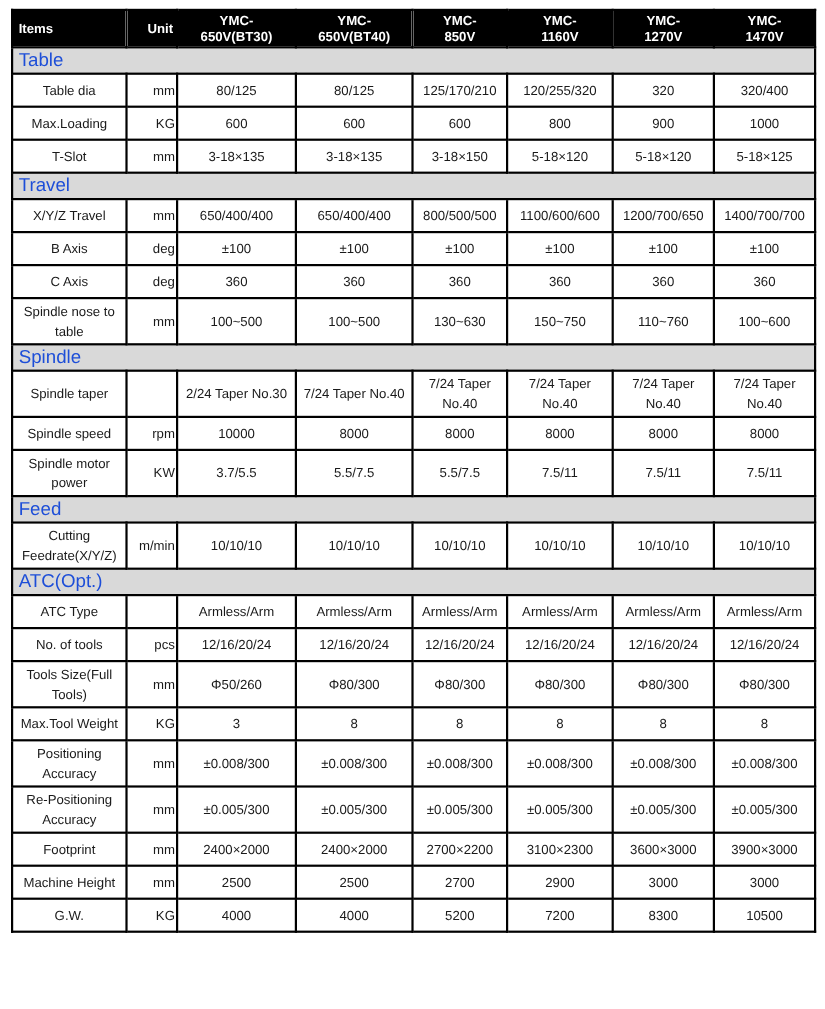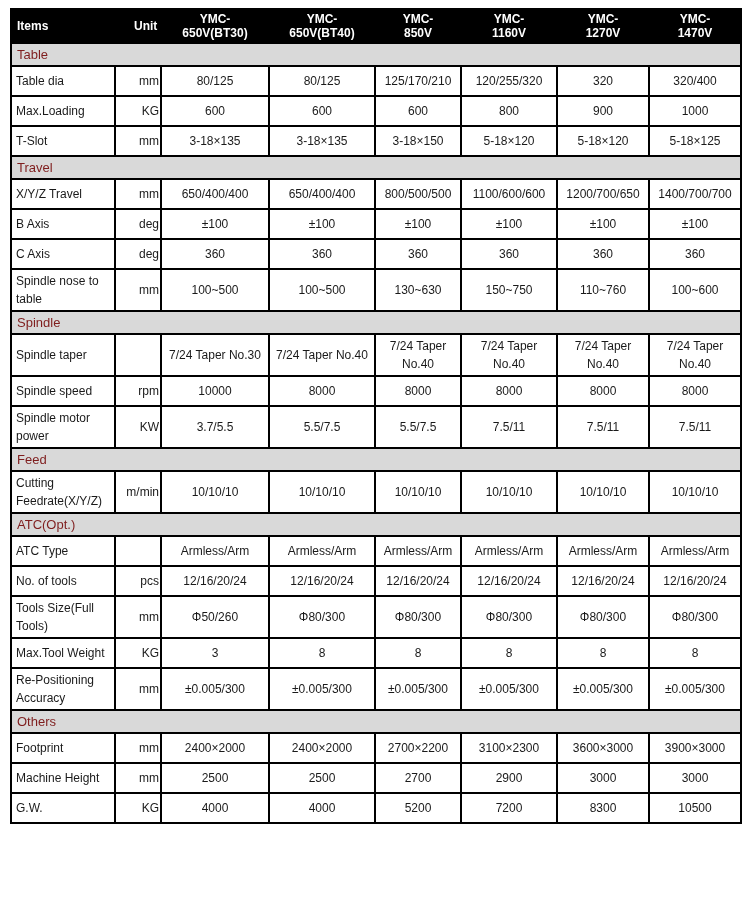--- a/index.html
+++ b/index.html
@@ -39,36 +39,36 @@
     text-align: center;
     letter-spacing: 0px;
   }
   table.spec th.items-h {
     text-align: left;
     padding-left: 5px;
   }
   
   tr.section-row td {
     background: var(--section-bg, #d9d9d9);
-    font-size: 13px;
+    font-size: 17px;
     height: 19px;
     text-align: left;
     padding: 1px 5px;
-    color: #7f1d1d;
+    color: #1d4ed8;
   }
   
   tr.spec-row td {
     height: 24px;
     font-size: 12px;
     line-height: 1.5;
     vertical-align: middle;
     background: #ffffff;
   }
   td.item-cell {
-    text-align: left;
+    text-align: center;
     padding: 2px 4px;
     line-height: 1.6;
   }
   td.unit-cell {
     text-align: right;
     padding: 2px 1px;
   }
   td.value-cell {
     text-align: center;
     padding: 2px 2px;
@@ -177,21 +177,21 @@
           <td class="value-cell">150~750</td>
           <td class="value-cell">110~760</td>
           <td class="value-cell">100~600</td>
         </tr>
         <tr class="section-row">
           <td colspan="8">Spindle</td>
         </tr>
         <tr class="spec-row">
           <td class="item-cell">Spindle taper</td>
           <td class="unit-cell"></td>
-          <td class="value-cell">7/24 Taper No.30</td>
+          <td class="value-cell">2/24 Taper No.30</td>
           <td class="value-cell">7/24 Taper No.40</td>
           <td class="value-cell">7/24 Taper No.40</td>
           <td class="value-cell">7/24 Taper No.40</td>
           <td class="value-cell">7/24 Taper No.40</td>
           <td class="value-cell">7/24 Taper No.40</td>
         </tr>
         <tr class="spec-row">
           <td class="item-cell">Spindle speed</td>
           <td class="unit-cell">rpm</td>
           <td class="value-cell">10000</td>
@@ -261,31 +261,38 @@
           <td class="item-cell">Max.Tool Weight</td>
           <td class="unit-cell">KG</td>
           <td class="value-cell">3</td>
           <td class="value-cell">8</td>
           <td class="value-cell">8</td>
           <td class="value-cell">8</td>
           <td class="value-cell">8</td>
           <td class="value-cell">8</td>
         </tr>
         <tr class="spec-row">
+          <td class="item-cell">Positioning Accuracy</td>
+          <td class="unit-cell">mm</td>
+          <td class="value-cell">±0.008/300</td>
+          <td class="value-cell">±0.008/300</td>
+          <td class="value-cell">±0.008/300</td>
+          <td class="value-cell">±0.008/300</td>
+          <td class="value-cell">±0.008/300</td>
+          <td class="value-cell">±0.008/300</td>
+        </tr>
+        <tr class="spec-row">
           <td class="item-cell">Re-Positioning Accuracy</td>
           <td class="unit-cell">mm</td>
           <td class="value-cell">±0.005/300</td>
           <td class="value-cell">±0.005/300</td>
           <td class="value-cell">±0.005/300</td>
           <td class="value-cell">±0.005/300</td>
           <td class="value-cell">±0.005/300</td>
           <td class="value-cell">±0.005/300</td>
-        </tr>
-        <tr class="section-row">
-          <td colspan="8">Others</td>
         </tr>
         <tr class="spec-row">
           <td class="item-cell">Footprint</td>
           <td class="unit-cell">mm</td>
           <td class="value-cell">2400×2000</td>
           <td class="value-cell">2400×2000</td>
           <td class="value-cell">2700×2200</td>
           <td class="value-cell">3100×2300</td>
           <td class="value-cell">3600×3000</td>
           <td class="value-cell">3900×3000</td>

